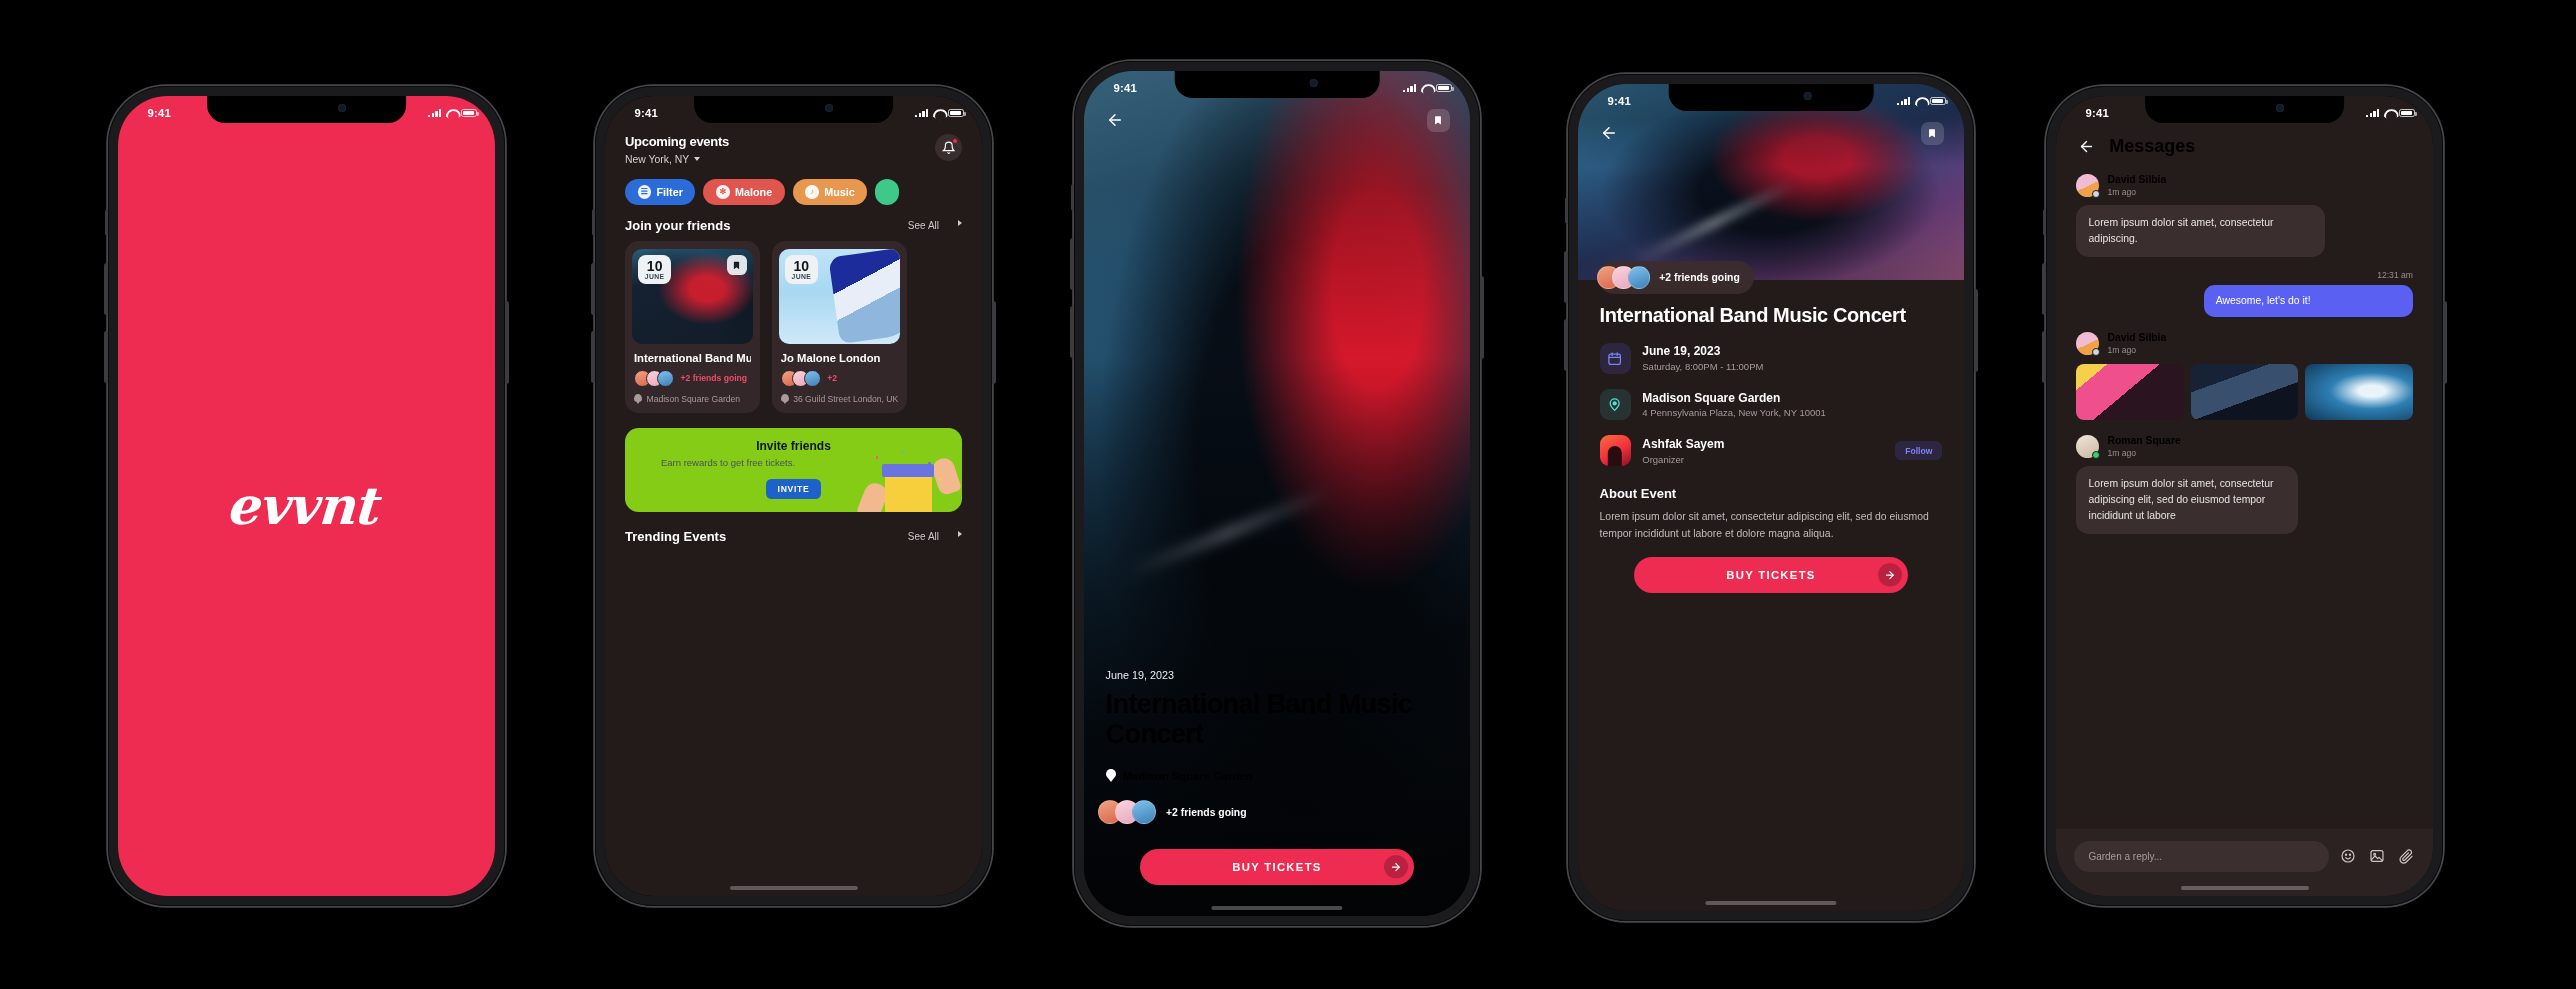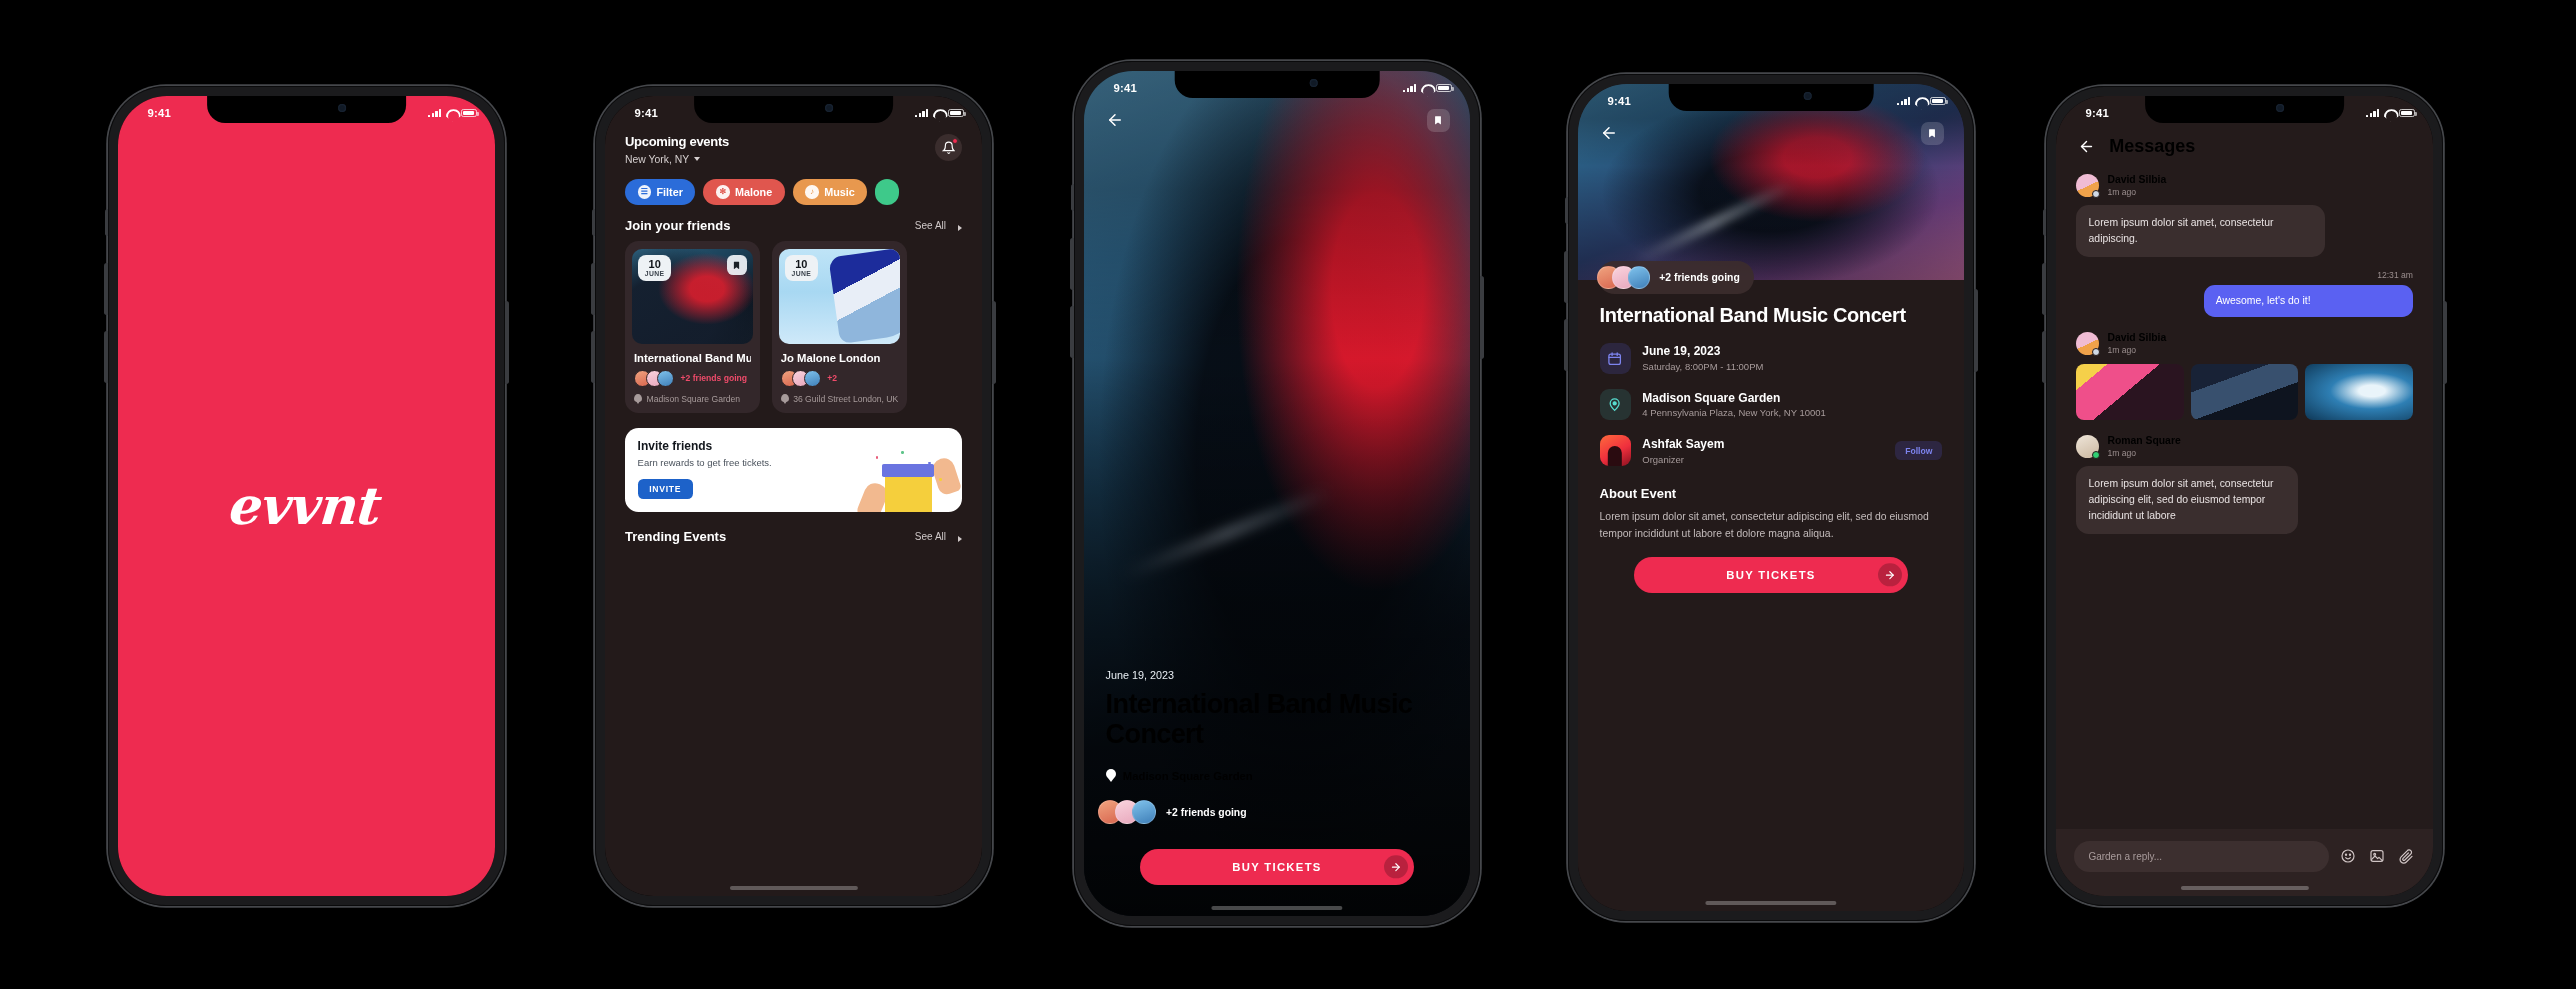--- a/index.html
+++ b/index.html
@@ -88,57 +88,57 @@
   }
   .bell .dot{ position:absolute; top:3.6px; right:3.6px; width:6.3px;height:6.3px;border-radius:50%;background:#ee2b50;border:1.4px solid #3a2d2d;}
   .chips { display:flex; gap:8px; padding:14.4px 0 0 20px; }
   .chip {
     display:flex;align-items:center;gap:5.4px;flex:none;
     padding:6.3px 12.6px;border-radius:18px;font-size:10.8px;font-weight:600;color:#fff;
   }
   .chip .ci{ width:13.5px;height:13.5px;border-radius:50%;background:rgba(255,255,255,.92);display:flex;align-items:center;justify-content:center;font-size:8px;line-height:1;}
   .sec-head { display:flex;justify-content:space-between;align-items:center;padding:13.5px 20px 8px 20px; }
   .sec-head .t{ font-size:13px;font-weight:bold; }
-  .sec-head .a{ font-size:10px;color:#cfc8c8;display:flex;align-items:flex-end;gap:12px; }
+  .sec-head .a{ font-size:10px;color:#cfc8c8;display:flex;align-items:flex-start;gap:19px; }
   .sec-head .a .arrow{ width:0;height:0;border-top:3.2px solid transparent;border-bottom:3.2px solid transparent;border-left:4.5px solid #cfc8c8;}
   .cardrow { display:flex; gap:11.7px; padding:0 0 0 20px; }
   .ecard { width:135px; flex:none; background:#33272a; border-radius:13.5px; padding:7.2px; }
   .ecard .thumb { height:95px; border-radius:10px; position:relative; overflow:hidden; }
   .thumb.concert{ background:
       radial-gradient(ellipse at 62% 42%, rgba(230,30,45,.85) 0 16%, rgba(230,30,45,0) 46%),
       radial-gradient(ellipse at 30% 70%, rgba(20,30,45,.95) 0 40%, rgba(20,30,45,0) 75%),
       linear-gradient(150deg,#2c5e7a 0%,#1b4159 38%,#0d1722 72%,#121b27 100%);}
   .thumb.shoe{ background:linear-gradient(180deg,#bfe4f7 0%,#a8d8f2 45%,#cfe9f9 100%); }
   .thumb.shoe::after{ content:""; position:absolute; right:-12.6px; top:3.6px; width:78px;height:87px;
       background:linear-gradient(160deg,#1c2c9b 0 32%,#e8eef7 32% 55%,#8fb6dc 55% 100%);
       border-radius:12.6px 12.6px 31px 10.8px; transform:rotate(-8deg); }
   .datebadge {
     position:absolute; left:6.3px; top:6.3px; background:#eef2f5; color:#11151a;
     border-radius:8px; padding:3.6px 6.3px 2.7px; text-align:center; line-height:1;
   }
-  .datebadge .d{ font-size:11px;font-weight:bold; }
+  .datebadge .d{ font-size:14px;font-weight:bold; }
   .datebadge .m{ font-size:6.8px;font-weight:600;letter-spacing:0.4px;margin-top:1.8px;color:#3b434c; }
   .bmk {
     position:absolute; right:6.3px; top:6.3px; width:20px;height:20px;border-radius:6.3px;
     background:rgba(240,244,248,.92); display:flex;align-items:center;justify-content:center;
   }
   .ecard .name{ font-size:11.3px;font-weight:bold;margin:8px 1.8px 0;white-space:nowrap;overflow:hidden; }
   .friendsrow{ display:flex;align-items:center;gap:6.3px;margin:6.3px 1.8px 0; }
   .avs{ display:flex; }
   .avs span{ width:17px;height:17px;border-radius:50%;border:1.4px solid #33272a;margin-left:-5.4px;display:block; }
   .avs span:first-child{ margin-left:0; }
   .av1{background:linear-gradient(160deg,#f0a37f,#d8664f);} .av2{background:linear-gradient(160deg,#f9d3dd,#e8a8bd);}
   .av3{background:linear-gradient(160deg,#7fc2ec,#3f7fb8);}
   .fg{ font-size:8.6px;font-weight:600;color:#ee4b6a; }
   .venue{ display:flex;align-items:center;gap:4.5px;margin:7.2px 1.8px 1.8px;font-size:8.6px;color:#a79b9b;white-space:nowrap;overflow:hidden; }
   .pin{ width:8px;height:10px;flex:none;position:relative; }
   .pin::before{content:"";position:absolute;inset:0 0 1.8px 0;border-radius:50% 50% 50% 50%/60% 60% 40% 40%;background:#a79b9b;}
   .pin::after{content:"";position:absolute;left:50%;bottom:0;transform:translateX(-50%);border-left:2.7px solid transparent;border-right:2.7px solid transparent;border-top:3.6px solid #a79b9b;}
   .invite {
-    margin:14.4px 20px 0; background:#ffffff; border-radius:13.5px; padding:11.7px 12.6px 12.6px; position:relative; overflow:hidden; min-height:79px;
+    margin:14.4px 20px 0; background:#84cc16; border-radius:13.5px; padding:11.7px 12.6px 12.6px; position:relative; overflow:hidden; min-height:79px;text-align:center;
   }
   .invite h4{ font-size:12px; color:#12161c; }
   .invite p{ font-size:9.5px; color:#4a525c; line-height:1.35; margin-top:3.6px; max-width:58%; }
   .invite .ibtn{ margin-top:9px; display:inline-block; background:#1d62c9; color:#fff; font-size:8.6px; font-weight:bold; letter-spacing:0.7px; padding:5.4px 11.7px; border-radius:5.4px; }
   .gift{ position:absolute; right:12.6px; bottom:-5.4px; width:79px; height:70px; }
   .gift .box{ position:absolute; left:14.4px; bottom:3.6px; width:47px;height:40px;background:#f5cf3c;border-radius:1.8px; }
   .gift .lid{ position:absolute; left:11.7px; bottom:40px; width:52px;height:13.5px;background:#6a74e0;border-radius:1.8px; }
   .gift .h1{ position:absolute; left:-9px; bottom:-3.6px; width:23.4px;height:38px;background:#f2b98f;border-radius:10.8px 10.8px 3.6px 9px;transform:rotate(22deg); }
   .gift .h2{ position:absolute; right:-7.2px; bottom:23.4px; width:21.6px;height:36px;background:#f2b98f;border-radius:10.8px 10.8px 5.4px 9px;transform:rotate(-18deg); }
   .gift .cf{ position:absolute; width:2.7px;height:2.7px;border-radius:50%; }

